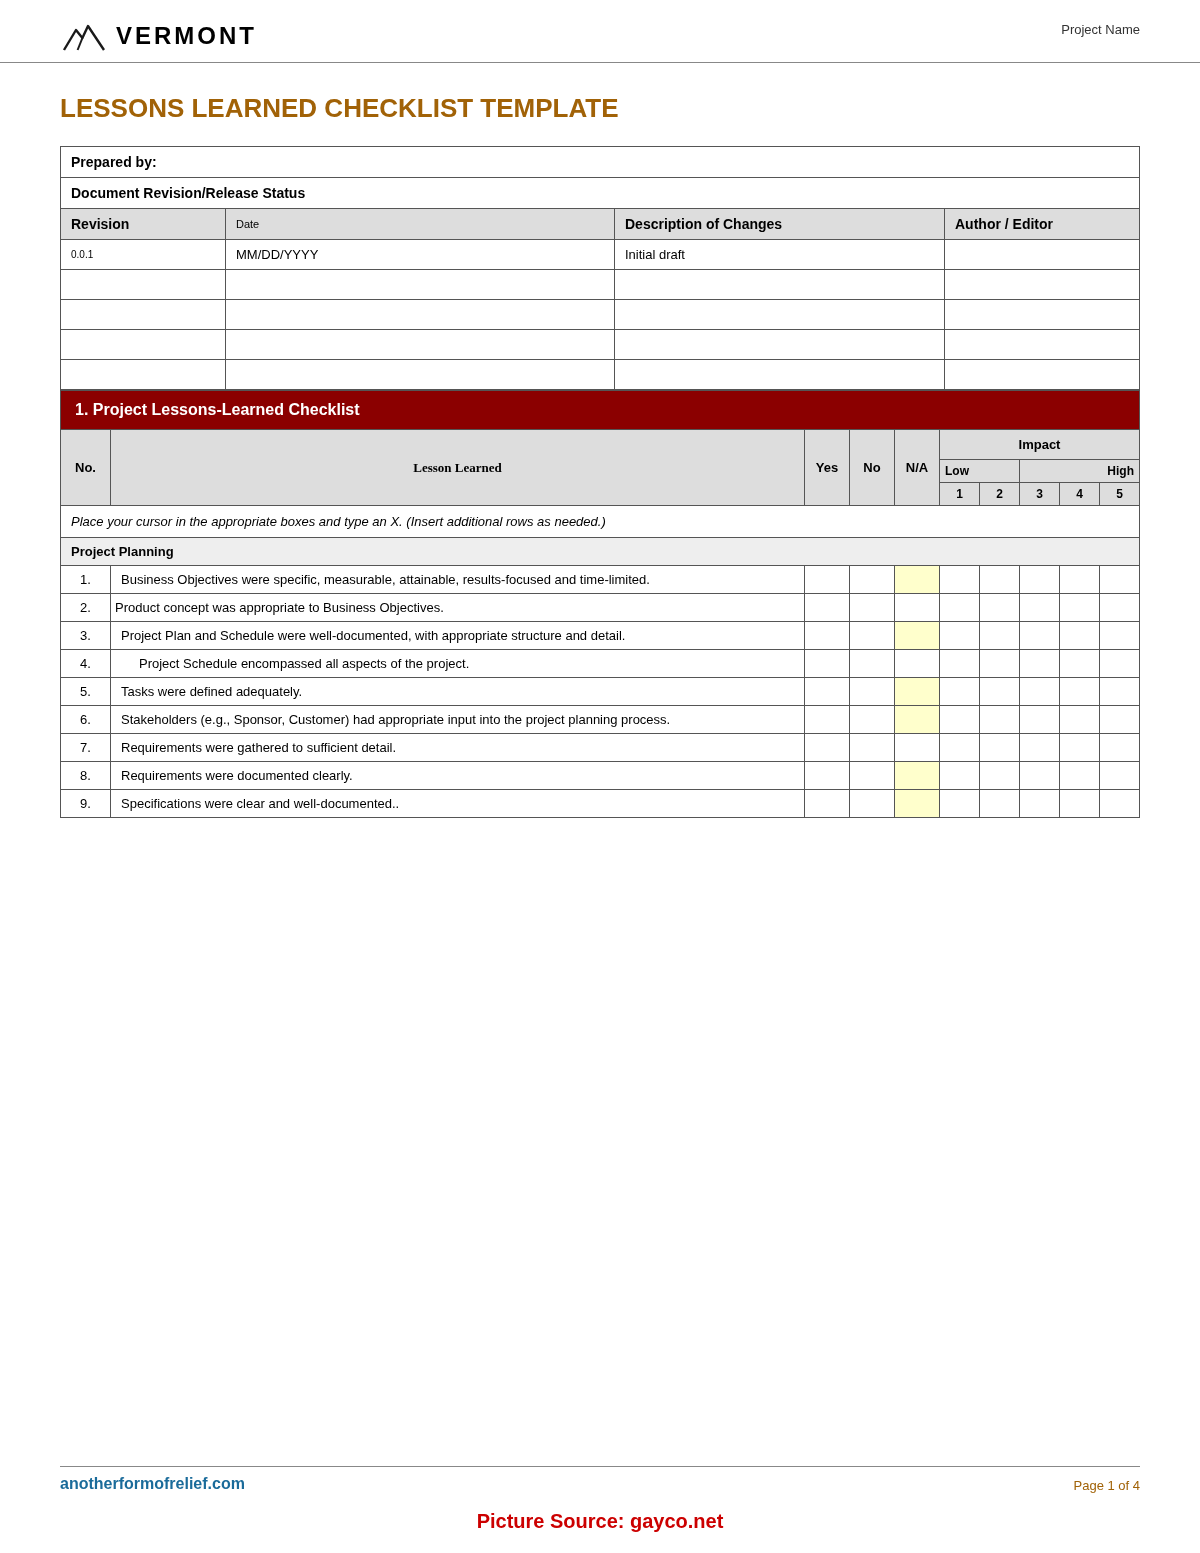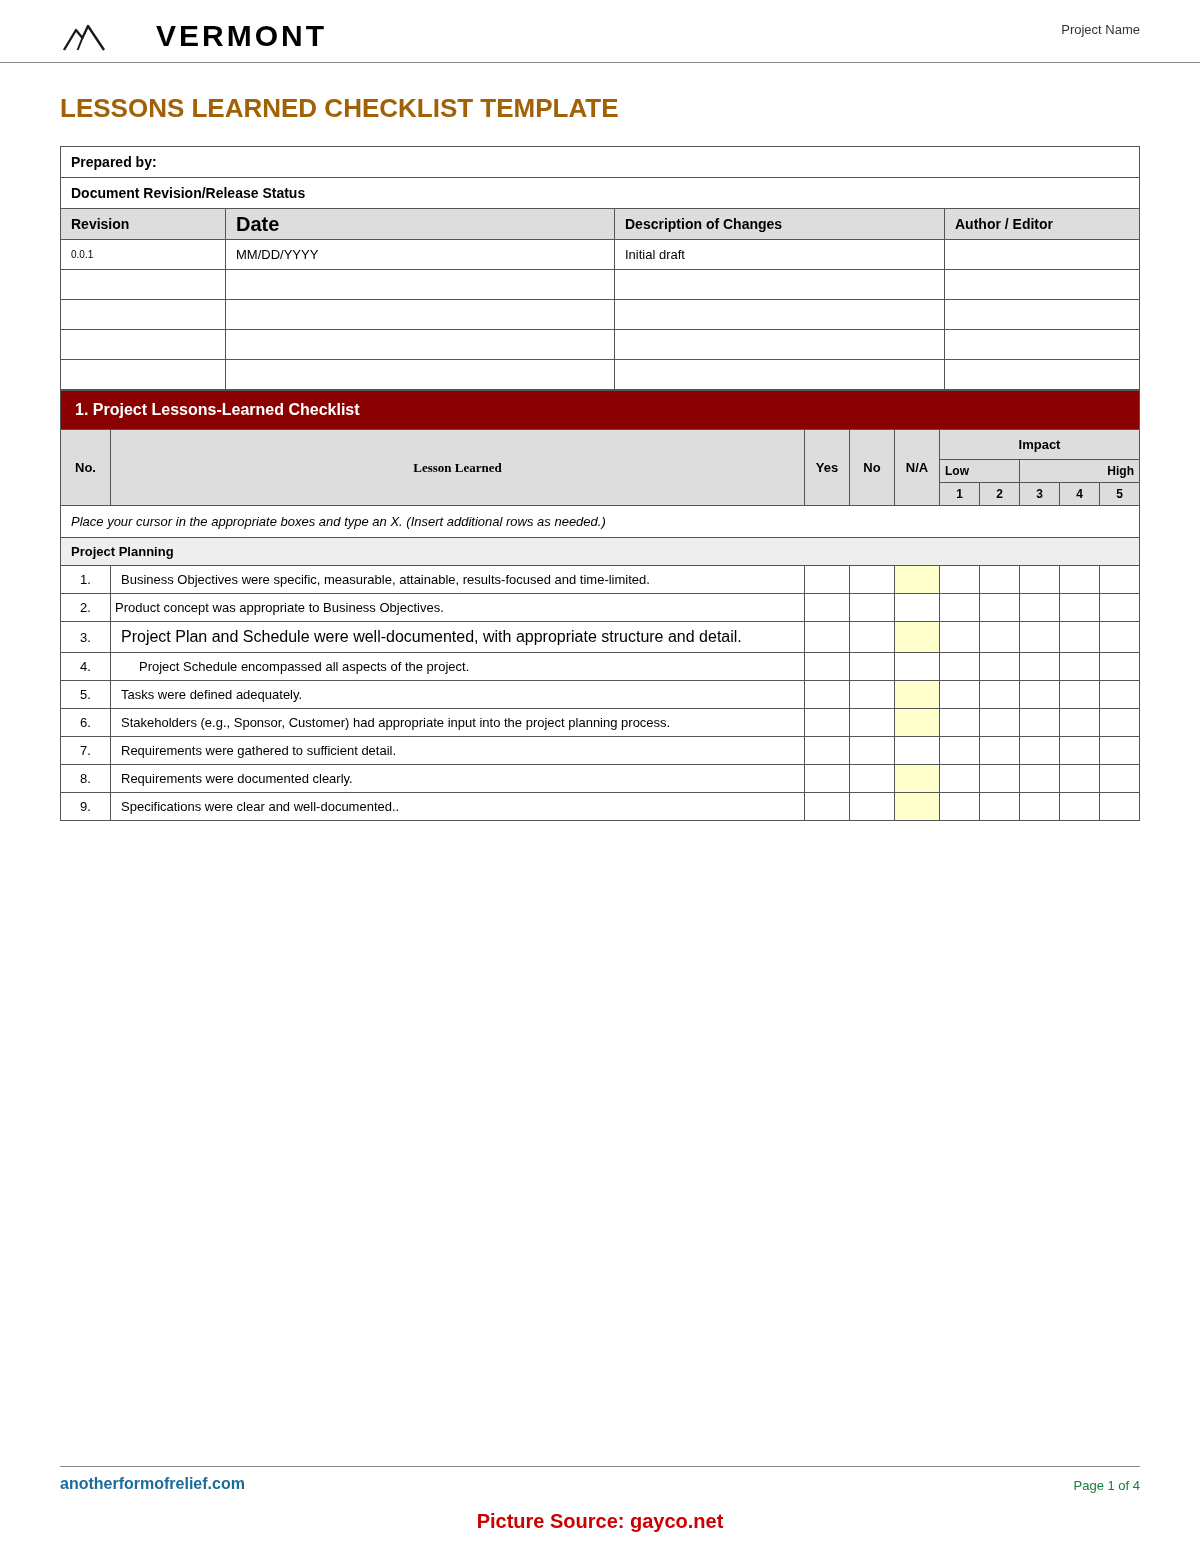--- a/index.html
+++ b/index.html
@@ -25,26 +25,25 @@
     .logo-area {
       display: flex;
       align-items: center;
       gap: 8px;
     }
     .logo-mountain {
       width: 48px;
       height: 36px;
     }
     .logo-text {
-      font-size: 30px;
+      font-size: 24px;
       font-weight: bold;
       letter-spacing: 3px;
       color: #000;
       font-family: Arial, sans-serif;
-      margin-left: 40px;
     }
     .header-right {
       font-size: 13px;
       color: #333;
       padding-top: 4px;
     }
 
     
     .main-content {
       padding: 0 60px;
@@ -153,21 +152,21 @@
       align-items: flex-end;
     }
     .footer-url {
       color: #1a6b9a;
       font-size: 16px;
       font-weight: bold;
       text-decoration: none;
     }
     .footer-page {
       font-size: 13px;
-      color: #15803d;
+      color: #a16207;
     }
 
     
     .picture-source {
       position: absolute;
       bottom: 20px;
       left: 0;
       right: 0;
       text-align: center;
       font-size: 20px;
@@ -203,21 +202,21 @@
   </colgroup>
   <tbody>
     <tr>
       <td colspan="5" style="font-weight:bold;padding:7px 10px;font-size:14px;border:1px solid #555;border-top:1px solid #555;border-bottom:none;">Prepared by:</td>
     </tr>
     <tr>
       <td colspan="5" style="font-weight:bold;padding:7px 10px;font-size:14px;border:1px solid #555;">Document Revision/Release Status</td>
     </tr>
     <tr style="background:#ddd;">
       <td style="font-weight:bold;padding:7px 10px;font-size:14px;border:1px solid #555;">Revision</td>
-      <td style="font-weight:bold;padding:2px 10px;font-size:20px;border:1px solid #555;">Date</td>
+      <td style="font-weight:normal;padding:2px 10px;font-size:11px;border:1px solid #555;">Date</td>
       <td colspan="2" style="font-weight:bold;padding:7px 10px;font-size:14px;border:1px solid #555;">Description of Changes</td>
       <td style="font-weight:bold;padding:7px 10px;font-size:14px;border:1px solid #555;">Author / Editor</td>
     </tr>
   <tr>
     <td style="border:1px solid #555;padding:5px 10px;font-size:10px;height:30px;">0.0.1</td>
     <td style="border:1px solid #555;padding:5px 10px;font-size:13px;height:30px;">MM/DD/YYYY</td>
     <td colspan="2" style="border:1px solid #555;padding:5px 10px;font-size:13px;height:30px;">Initial draft</td>
     <td style="border:1px solid #555;padding:5px 10px;font-size:13px;height:30px;"></td>
   </tr>
         <tr>
@@ -314,21 +313,21 @@
       <td class="check-cell" style="border:1px solid #555;text-align:center;font-size:13px;"></td>
       <td class="check-cell" style="border:1px solid #555;text-align:center;font-size:13px;"></td>
       <td class="check-cell" style="border:1px solid #555;text-align:center;font-size:13px;"></td>
       <td class="check-cell" style="border:1px solid #555;text-align:center;font-size:13px;"></td>
       <td class="check-cell" style="border:1px solid #555;text-align:center;font-size:13px;"></td>
       <td class="check-cell" style="border:1px solid #555;text-align:center;font-size:13px;"></td>
       <td class="check-cell" style="border:1px solid #555;text-align:center;font-size:13px;"></td>
     </tr>
         <tr class="data-row">
       <td class="num-cell" style="border:1px solid #555;text-align:center;font-size:13px;padding:5px 6px;">3.</td>
-      <td style="border:1px solid #555;font-size:16px;padding:6px 10px;">Project Plan and Schedule were well-documented, with appropriate structure and detail.</td>
+      <td style="border:1px solid #555;font-size:13px;padding:6px 10px;">Project Plan and Schedule were well-documented, with appropriate structure and detail.</td>
       <td class="check-cell" style="border:1px solid #555;text-align:center;font-size:13px;"></td>
       <td class="check-cell" style="border:1px solid #555;text-align:center;font-size:13px;"></td>
       <td class="check-cell" style="border:1px solid #555;text-align:center;font-size:13px;background:#ffffcc;"></td>
       <td class="check-cell" style="border:1px solid #555;text-align:center;font-size:13px;"></td>
       <td class="check-cell" style="border:1px solid #555;text-align:center;font-size:13px;"></td>
       <td class="check-cell" style="border:1px solid #555;text-align:center;font-size:13px;"></td>
       <td class="check-cell" style="border:1px solid #555;text-align:center;font-size:13px;"></td>
       <td class="check-cell" style="border:1px solid #555;text-align:center;font-size:13px;"></td>
     </tr>
         <tr class="data-row">

